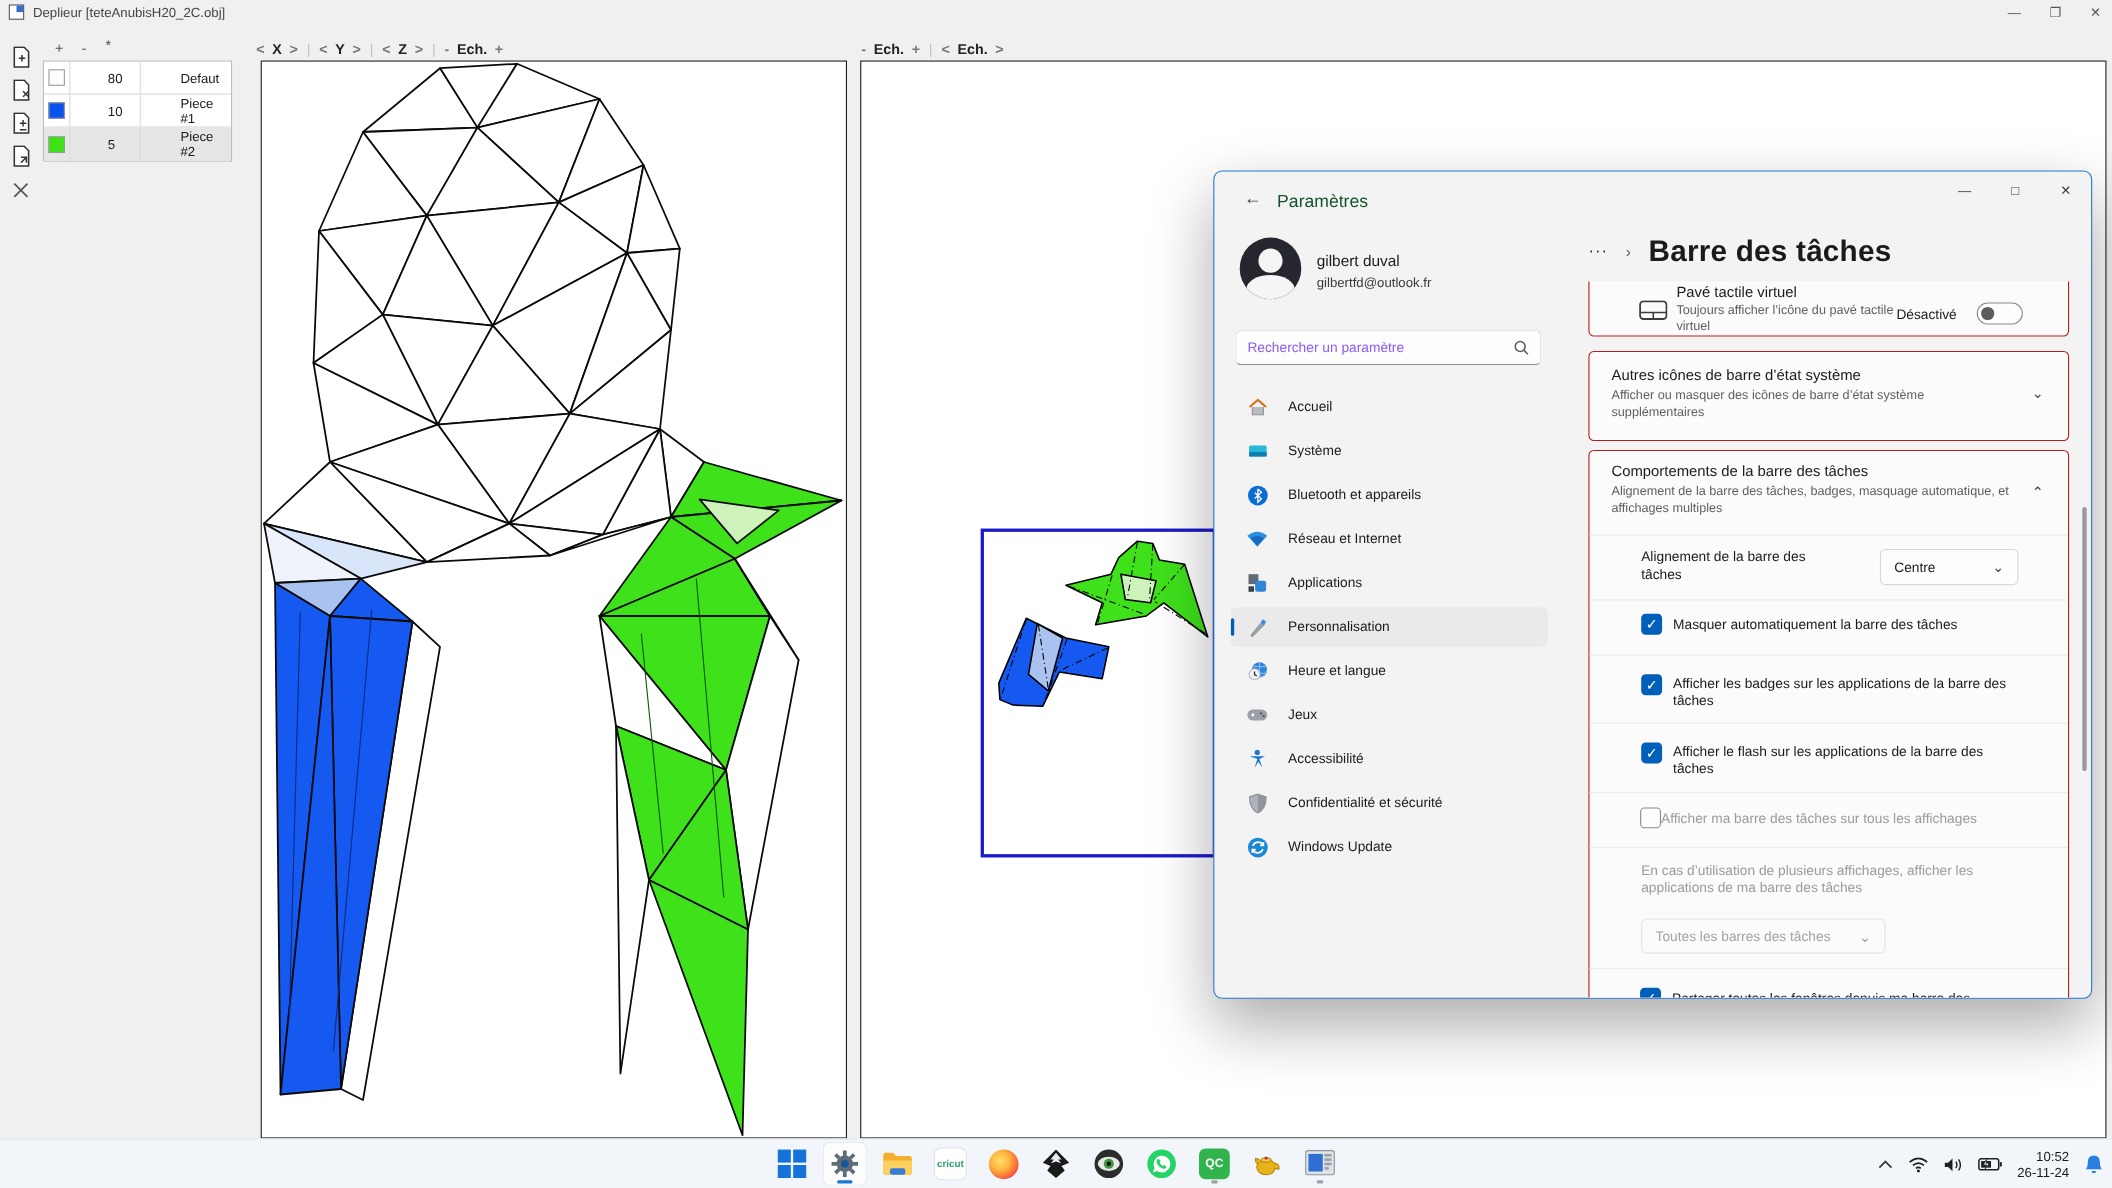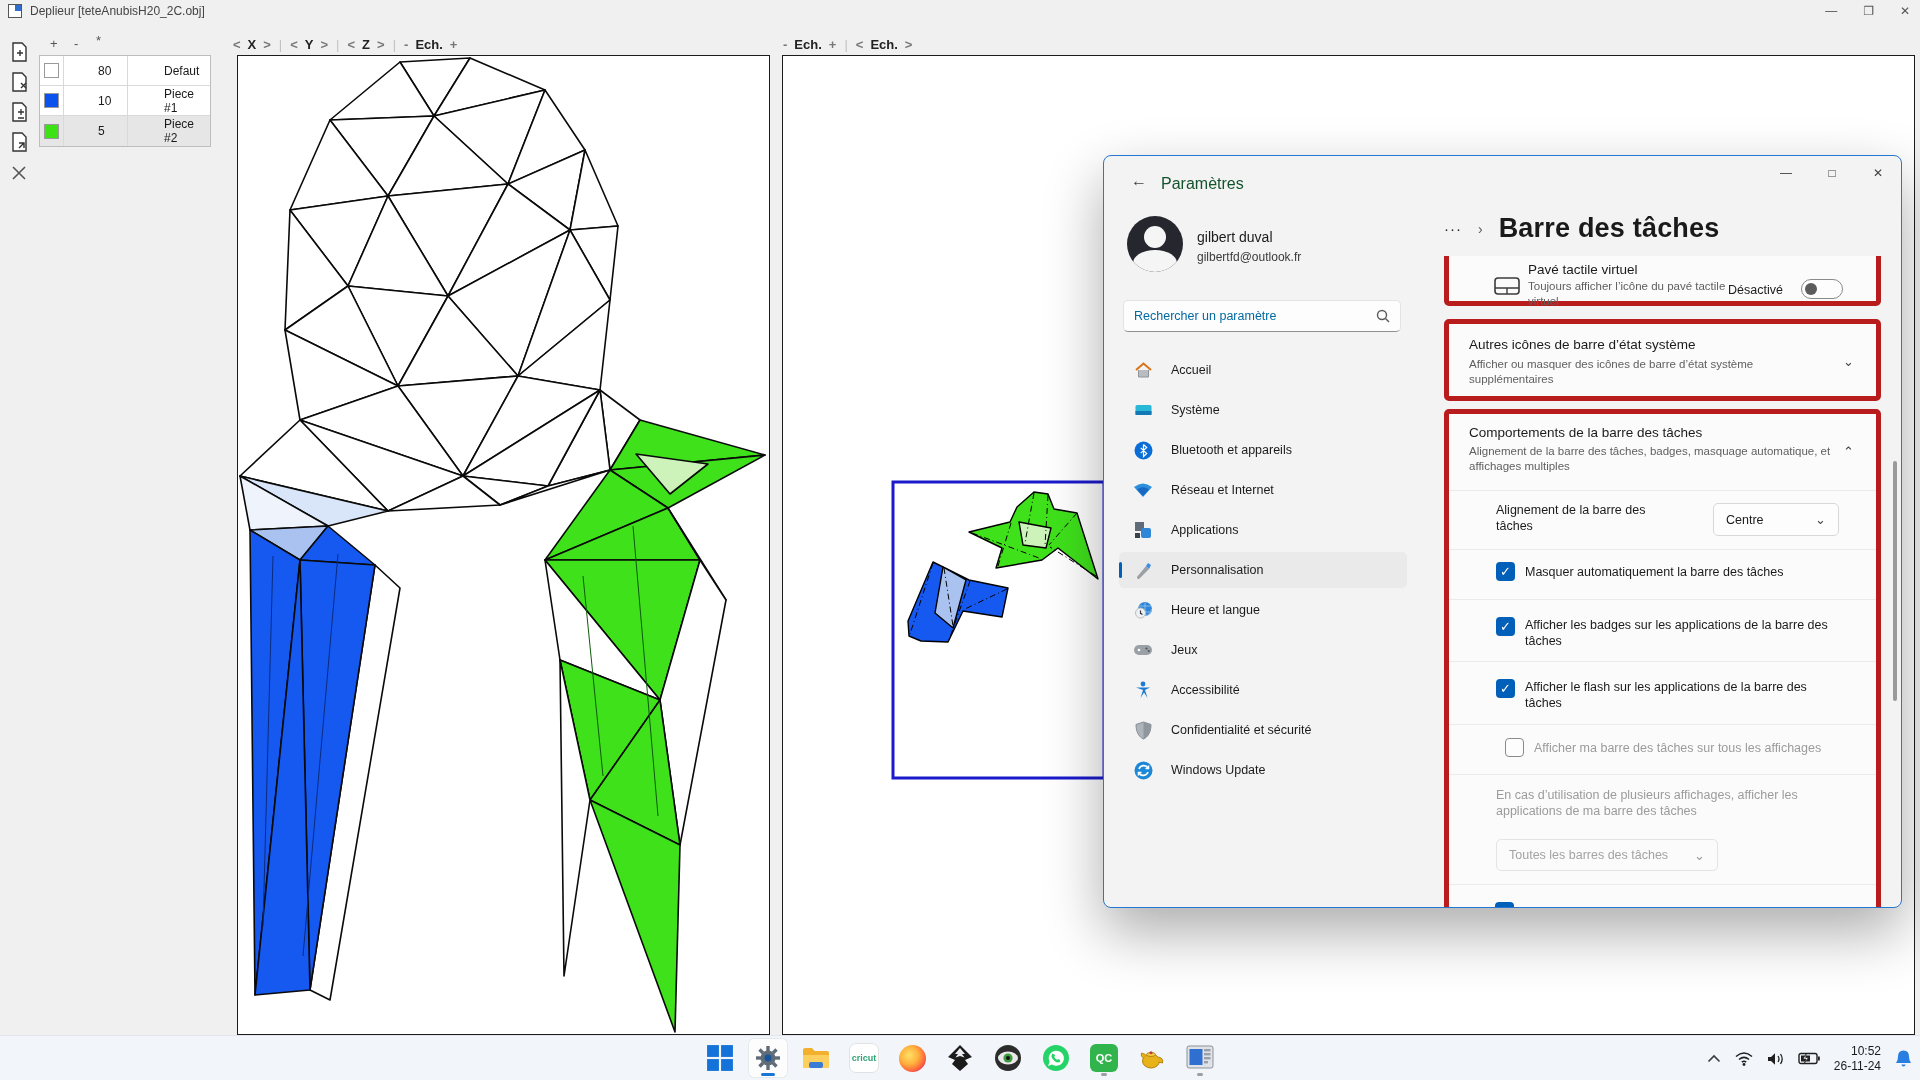--- a/index.html
+++ b/index.html
@@ -48,37 +48,37 @@
   .st-caption { position:absolute; right:0; top:0; display:flex; }
   .st-capbtn { width:46px; height:34px; display:flex; align-items:center; justify-content:center; font-size:12px; color:#404040; }
   .st-profile-pic { position:absolute; left:23px; top:60px; width:56px; height:56px; border-radius:50%;
      background:#26262e; overflow:hidden; }
   .st-profile-pic .head { position:absolute; left:17px; top:10px; width:22px; height:22px; border-radius:50%; background:#f5f5f5; }
   .st-profile-pic .body { position:absolute; left:6px; top:34px; width:44px; height:26px; border-radius:50%; background:#f5f5f5; }
   .st-user-name { position:absolute; left:93px; top:73px; font-size:14px; font-weight:normal; color:#1b1b1b; }
   .st-user-mail { position:absolute; left:93px; top:94px; font-size:12px; color:#3a3a3a; }
   .st-search { position:absolute; left:19px; top:144px; width:278px; height:32px; background:#fdfdfd;
      border:1px solid #e3e3e3; border-bottom:1px solid #8f8f8f; border-radius:5px;
-     font-size:12.5px; color:#0369a1; display:flex; align-items:center; padding:0 10px; }
+     font-size:12.5px; color:#8b5cf6; display:flex; align-items:center; padding:0 10px; }
   .st-search .ph { flex:1; }
   .st-nav { position:absolute; left:15px; top:196px; width:288px; }
   .st-nav-item { position:relative; height:36px; margin-bottom:4px; border-radius:5px;
      display:flex; align-items:center; padding-left:14px; gap:18px; font-size:12.5px; color:#1b1b1b; }
   .st-nav-item.sel { background:#eaeaea; }
   .st-nav-item.sel::before { content:""; position:absolute; left:0; top:10px; width:3px; height:16px; border-radius:2px; background:#005fb8; }
   .st-nav-ic { width:20px; height:20px; display:flex; align-items:center; justify-content:center; }
 
   .st-content-hdr { position:absolute; left:340px; top:57px; display:flex; align-items:center; gap:16px; }
   .st-crumb-dots { font-size:15px; color:#1b1b1b; letter-spacing:1px; }
   .st-crumb-chev { font-size:14px; color:#5a5a5a; }
   .st-page-title { font-size:27px; font-weight:600; color:#1a1a1a; letter-spacing:.2px; }
 
   .st-scroll { position:absolute; left:0; top:100px; width:799px; height:651px; overflow:hidden; }
   .card { position:relative; margin-left:340px; width:437px; background:#fbfbfb;
-     border:5px solid #b91c1c; border-radius:5px; }
+     border:1px solid #b91c1c; border-radius:5px; }
   .card-title { font-size:13.5px; color:#1b1b1b; }
   .card-desc { font-size:11.5px; color:#5f5f5f; line-height:15px; }
   .chev { color:#454545; font-size:13px; }
   .row-divider { height:1px; background:#ebebeb; }
 
   .toggle { width:42px; height:20px; border:1px solid #8a8a8a; border-radius:10px; position:relative; background:#fdfdfd; }
   .toggle .knob { position:absolute; left:3px; top:3px; width:12px; height:12px; border-radius:50%; background:#5c5c5c; }
 
   .cbx { width:19px; height:19px; border-radius:4px; background:#005fb8; color:#fff; font-size:13px;
      display:flex; align-items:center; justify-content:center; flex:0 0 auto; }
@@ -487,21 +487,21 @@
           <div class="row-label" style="width:320px">Afficher les badges sur les applications de la barre des tâches</div>
         </div>
         <div class="row-divider" style="position:absolute;left:0;right:0;top:247px"></div>
 
         <div style="position:absolute;left:47px;top:265px;display:flex;gap:10px;align-items:flex-start">
           <div class="cbx">✓</div>
           <div class="row-label" style="width:320px">Afficher le flash sur les applications de la barre des tâches</div>
         </div>
         <div class="row-divider" style="position:absolute;left:0;right:0;top:310px"></div>
 
-        <div style="position:absolute;left:56px;top:324px;display:flex;gap:10px;align-items:flex-start">
+        <div style="position:absolute;left:46px;top:324px;display:flex;align-items:flex-start">
           <div class="cbx off"></div>
           <div class="row-label dis" style="width:330px;padding-top:2px">Afficher ma barre des tâches sur tous les affichages</div>
         </div>
         <div class="row-divider" style="position:absolute;left:0;right:0;top:360px"></div>
 
         <div class="row-label dis" style="position:absolute;left:47px;top:373px;width:345px">En cas d’utilisation de plusieurs affichages, afficher les applications de ma barre des tâches</div>
         <div class="dropdown dis" style="position:absolute;left:47px;top:425px;width:222px;height:32px">
           <span>Toutes les barres des tâches</span>
           <span class="chev dis">⌄</span>
         </div>

